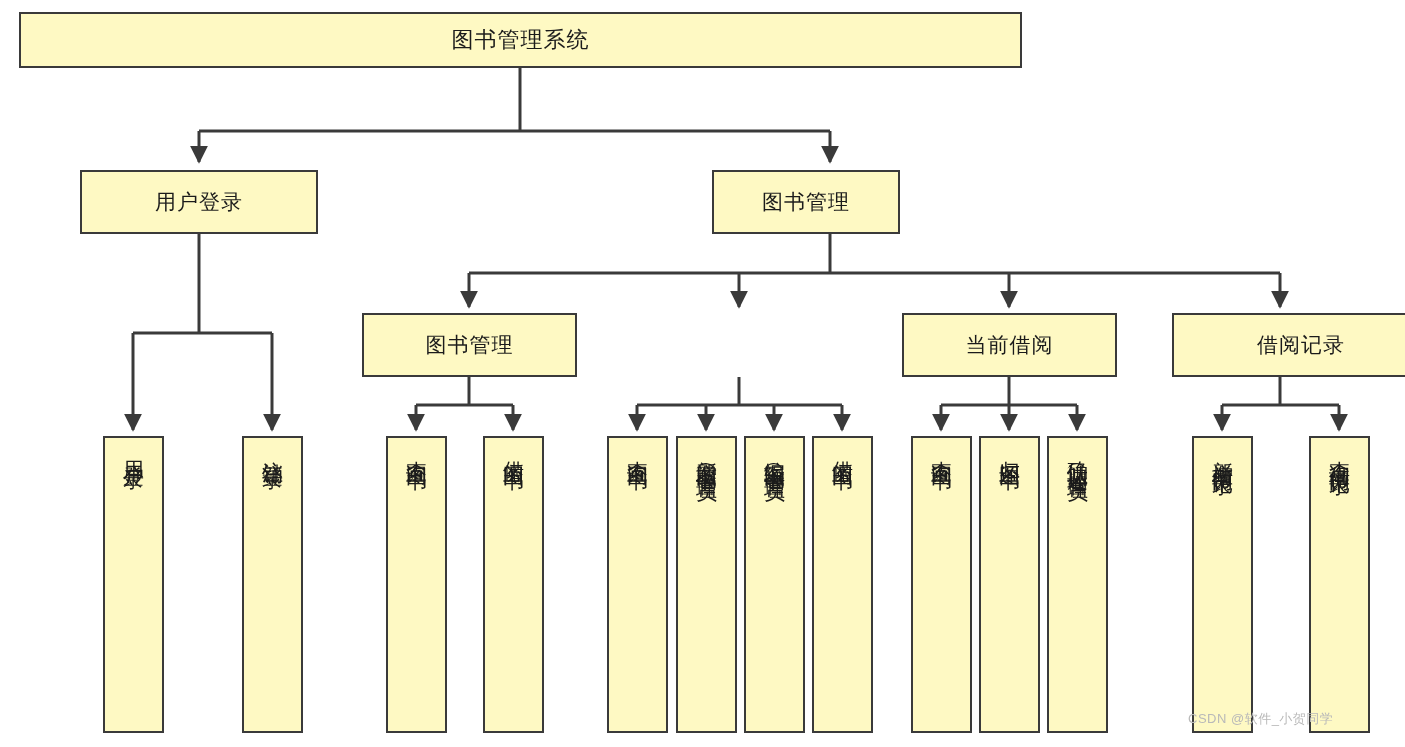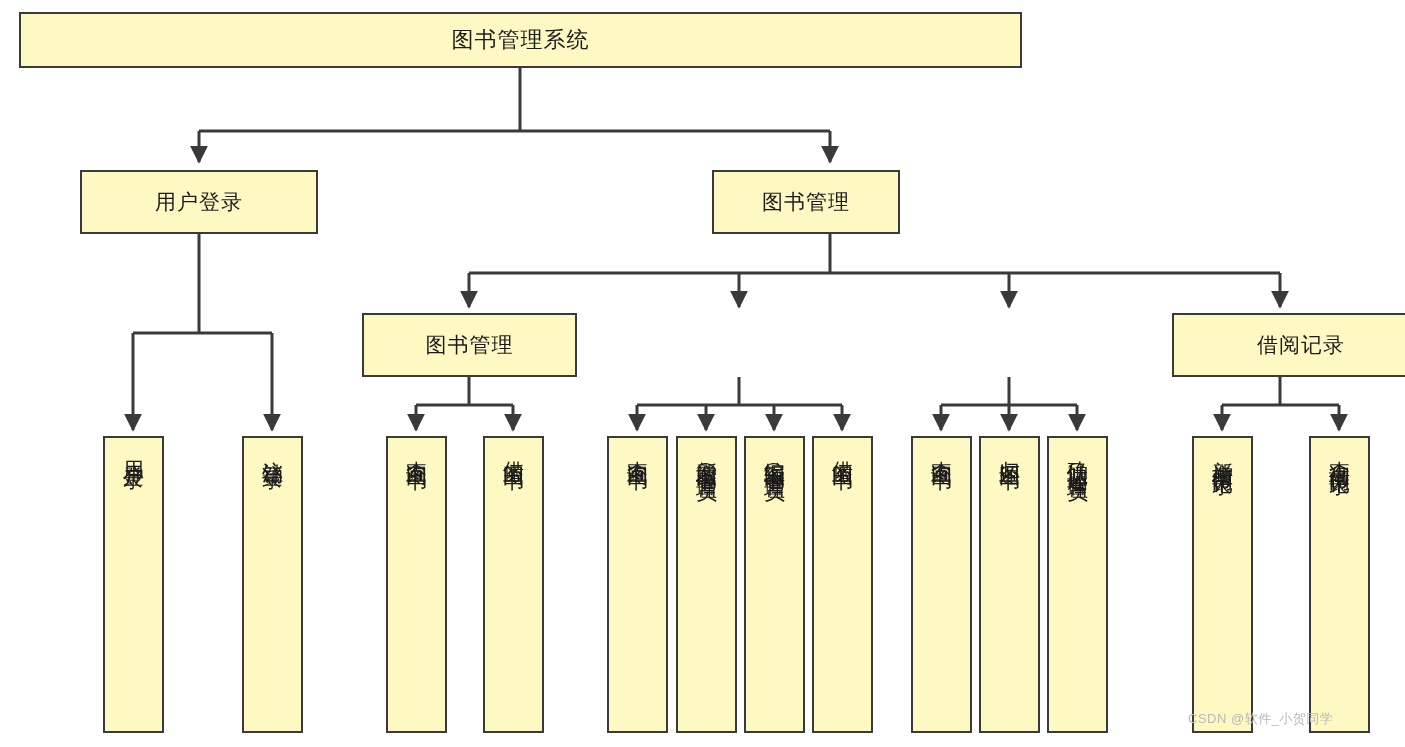--- a/index.html
+++ b/index.html
@@ -129,20 +129,23 @@
   <div class="node" style="left:80px; top:170px; width:238px; height:64px;">
     <span class="label">用户登录</span>
   </div>
   <div class="node" style="left:712px; top:170px; width:188px; height:64px;">
     <span class="label">图书管理</span>
   </div>
 
   <div class="node" style="left:362px; top:313px; width:215px; height:64px;">
     <span class="label">图书管理</span>
   </div>
+  <div class="node" style="left:902px; top:313px; width:215px; height:64px;">
+    <span class="label">当前借阅</span>
+  </div>
   <div class="node" style="left:1172px; top:313px; width:258px; height:64px;">
     <span class="label">借阅记录</span>
   </div>
 
   <div class="node vertical" style="left:103px; top:436px; width:61px; height:297px;">
     <span class="label">用户登录</span>
   </div>
   <div class="node vertical" style="left:242px; top:436px; width:61px; height:297px;">
     <span class="label">注销登录</span>
   </div>

